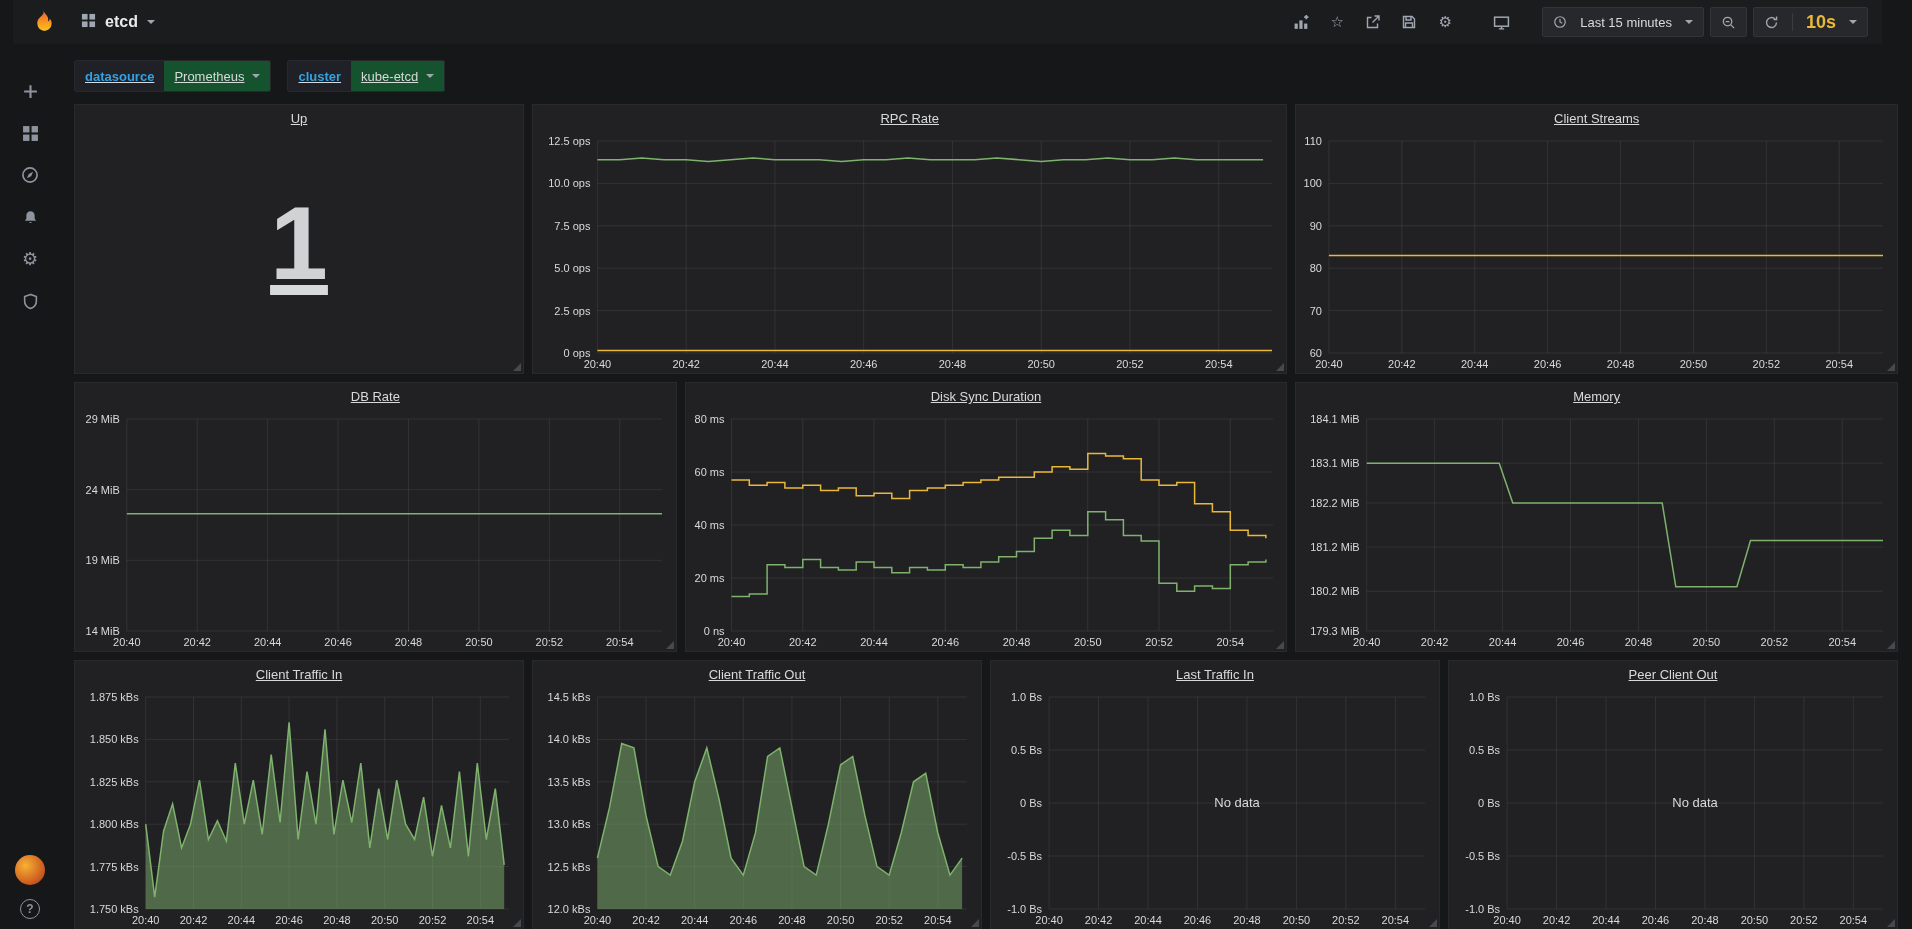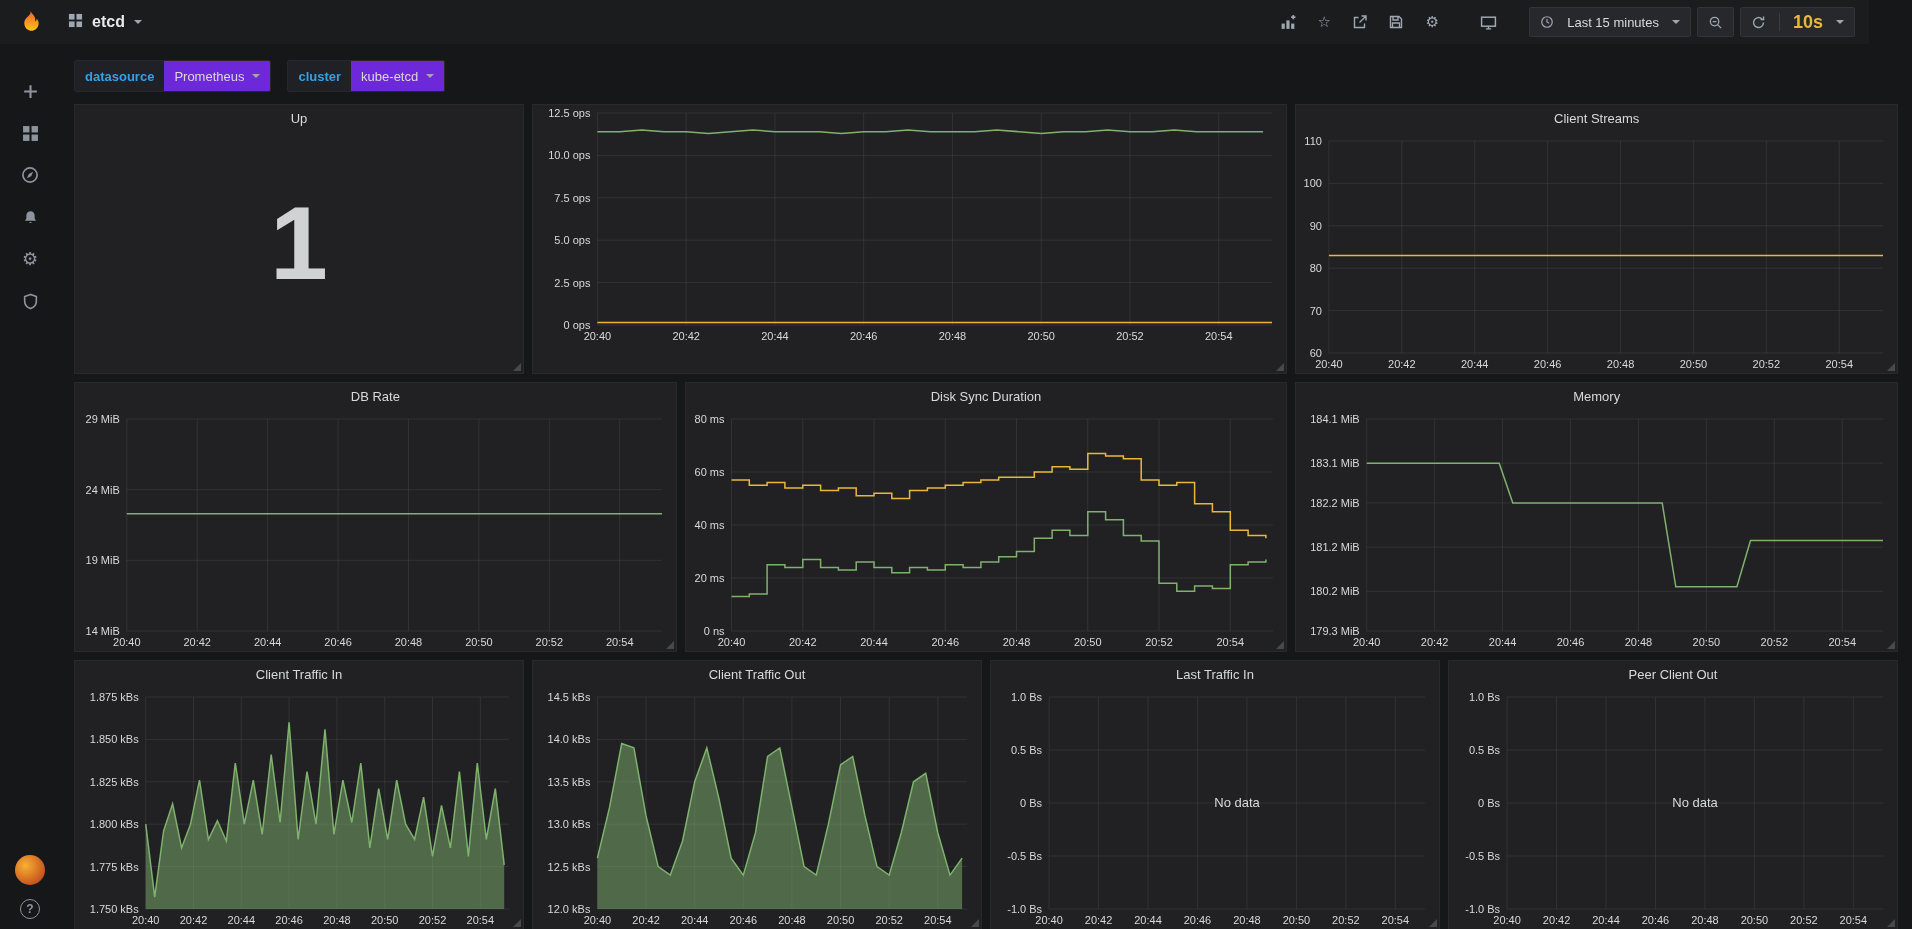--- a/index.html
+++ b/index.html
@@ -1,20 +1,20 @@
 <!DOCTYPE html>
 <html><head>
 <meta charset="utf-8">
 <style>
   * { margin:0; padding:0; box-sizing:border-box; }
   html,body { width:1912px; height:929px; overflow:hidden; background:#161719;
               font-family:"Liberation Sans", sans-serif; color:#d8d9da; }
 
   
-  .topnav { position:fixed; top:0; left:0; width:1869px; height:44px; background:#1b1c1e;
+  .topnav { position:fixed; top:0; left:13px; width:1869px; height:44px; background:#1b1c1e;
             display:flex; align-items:center; z-index:10; }
   .logo-box { width:60px; height:44px; display:flex; align-items:center; justify-content:center; cursor:pointer; }
   .nav-left { display:flex; align-items:center; gap:9px; padding-left:8px; }
   .nav-title { font-size:16px; font-weight:bold; color:#e8e9ea; cursor:pointer; }
   .nav-right { margin-left:auto; display:flex; align-items:center; gap:6px; padding-right:14px; }
   .icon-btn { background:none; border:none; color:#9fa7b3; width:30px; height:30px;
               display:flex; align-items:center; justify-content:center; cursor:pointer; font-size:15px; }
   .icon-btn svg { display:block; }
   .pill { background:#26282b; border:1px solid #323438; border-radius:2px; height:30px;
           display:flex; align-items:center; gap:13px; padding:0 10px; font-size:13px;
@@ -32,27 +32,27 @@
                color:#8e949e; cursor:pointer; font-size:18px; }
   .side-bottom { margin-top:auto; padding-bottom:10px; display:flex; flex-direction:column;
                  align-items:center; gap:14px; }
   .avatar { width:30px; height:30px; border-radius:50%; cursor:pointer;
             background:radial-gradient(circle at 35% 35%, #f8b133, #c9571f 70%, #8a3a12); }
   .help-circle { width:20px; height:20px; border:1.5px solid #8e949e; border-radius:50%;
                  display:flex; align-items:center; justify-content:center; font-size:12px;
                  color:#8e949e; cursor:pointer; font-weight:bold; }
 
   
-  .content { margin-left:60px; padding:10px 14px 0 14px; margin-top:44px; }
+  .content { margin-left:60px; padding:10px 14px 0 14px; margin-top:44px;text-decoration:underline; }
   .submenu { display:flex; gap:16px; margin:6px 0 12px 0; }
   .var-group { display:flex; align-items:stretch; height:32px; cursor:pointer;
                border:1px solid #26282c; border-radius:2px; overflow:hidden; }
   .var-label { background:#1f2126; color:#33a2e5; font-size:13px; display:flex; align-items:center;
                padding:0 10px; font-weight:bold; }
-  .var-value { background:#6d28d9; color:#d8d9da; font-size:13px; display:flex; align-items:center;
+  .var-value { background:#14532d; color:#d8d9da; font-size:13px; display:flex; align-items:center;
                gap:8px; padding:0 10px; }
 
   .dashboard { display:grid; grid-template-columns:repeat(24, 1fr); grid-auto-rows:270px; gap:8px; }
   .panel { background:#212124; border:1px solid #2a2a2d; display:flex; flex-direction:column;
            position:relative; }
   .span6 { grid-column:span 6; } .span8 { grid-column:span 8; } .span10 { grid-column:span 10; }
   .panel-title { height:28px; line-height:28px; text-align:center; font-size:13px; font-weight:500;
                  color:#d8d9da; cursor:pointer; flex:0 0 auto; }
   .chart { flex:1 1 auto; min-height:0; position:relative; cursor:crosshair; }
   .chart svg { position:absolute; left:0; top:0; }
@@ -214,20 +214,21 @@
 
   <div class="dashboard">
 
     <section class="panel span6">
       <div class="panel-title">Up</div>
       <div class="stat-value">1</div>
       <div class="resize-handle"></div>
     </section>
 
     <section class="panel span10">
+      <div class="panel-title">RPC Rate</div>
       <div class="chart">
           <svg width="753" height="240">
             <line x1="64.4" x2="64.4" y1="8" y2="220" stroke="rgba(255,255,255,0.08)" stroke-width="1"></line>
             <text x="64.4" y="235" text-anchor="middle" fill="#d8d9da" font-size="11">20:40</text>
             <line x1="153.16315789473686" x2="153.16315789473686" y1="8" y2="220" stroke="rgba(255,255,255,0.08)" stroke-width="1"></line>
             <text x="153.16315789473686" y="235" text-anchor="middle" fill="#d8d9da" font-size="11">20:42</text>
             <line x1="241.92631578947368" x2="241.92631578947368" y1="8" y2="220" stroke="rgba(255,255,255,0.08)" stroke-width="1"></line>
             <text x="241.92631578947368" y="235" text-anchor="middle" fill="#d8d9da" font-size="11">20:44</text>
             <line x1="330.6894736842105" x2="330.6894736842105" y1="8" y2="220" stroke="rgba(255,255,255,0.08)" stroke-width="1"></line>
             <text x="330.6894736842105" y="235" text-anchor="middle" fill="#d8d9da" font-size="11">20:46</text>

